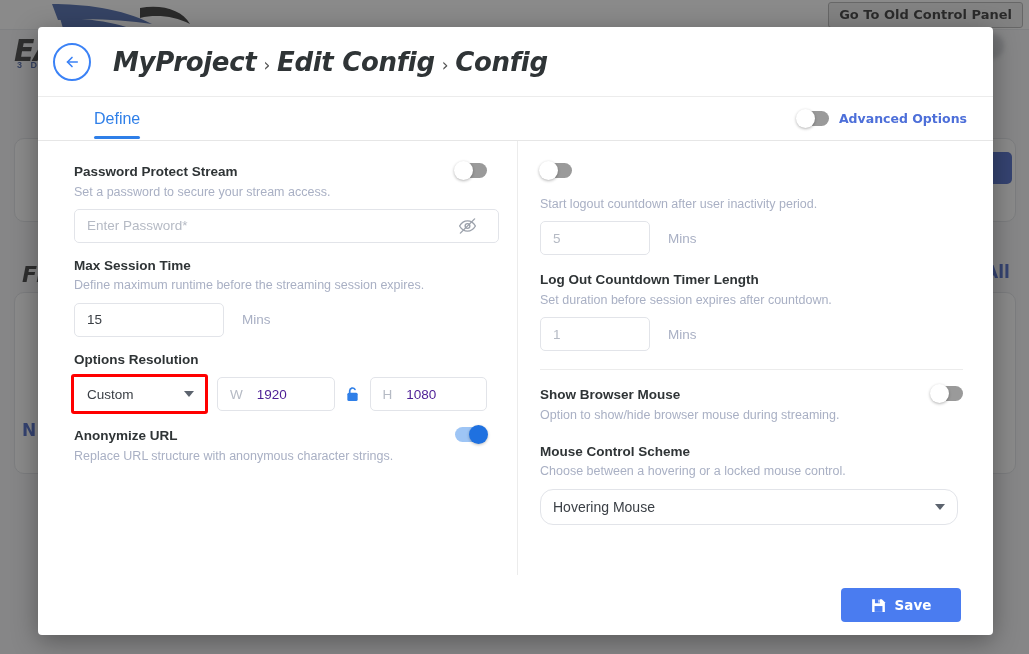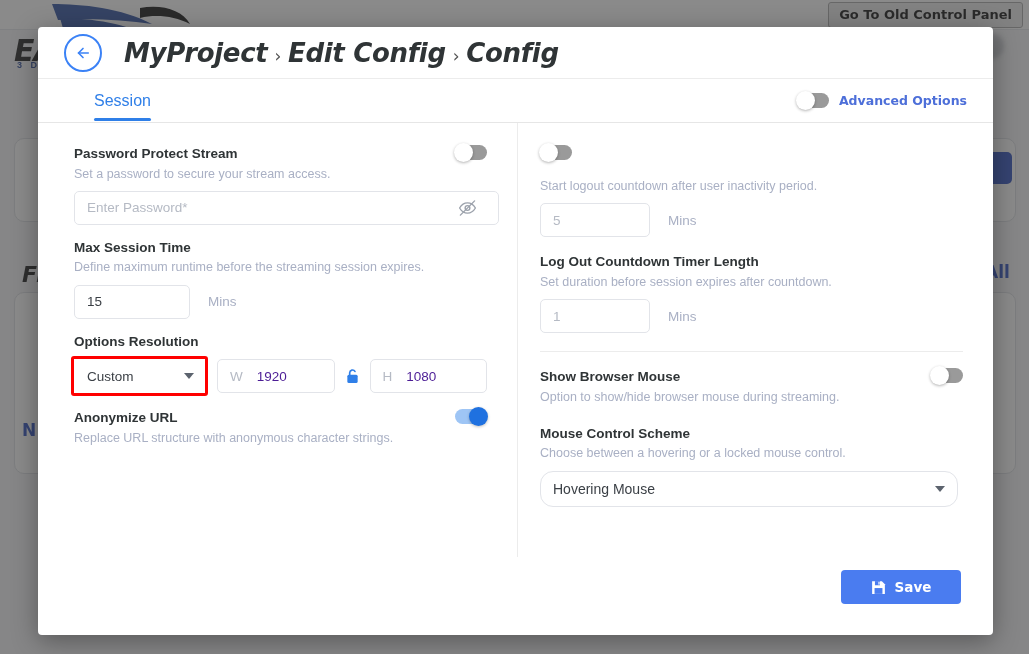--- a/index.html
+++ b/index.html
@@ -130,24 +130,24 @@
     left: 38px; top: 27px;
     width: 955px;
     height: 608px;
     background: #ffffff;
     border-radius: 4px;
     box-shadow: 0 6px 26px rgba(0,0,0,0.35);
     overflow: hidden;
   }
 
   .modal-header {
-    height: 52px;
-    display: flex;
-    align-items: center;
-    padding-left: 26px;
+    height: 70px;
+    display: flex;
+    align-items: center;
+    padding-left: 15px;
     border-bottom: 1px solid #ececec;
     box-sizing: border-box;
   }
   .back-btn {
     width: 34px; height: 34px;
     border: 2px solid #3b82f6;
     border-radius: 50%;
     display: flex;
     align-items: center;
     justify-content: center;
@@ -284,21 +284,21 @@
     background: #fff;
     display: flex;
     align-items: center;
     padding: 0 12px;
     font-size: 13.5px;
     color: #3a3f45;
     margin-top: 9px;
   }
   .input .ph { color: #b5bac4; }
   .input-wide { width: 425px; }
-  .input-small { width: 116px; }
+  .input-small { width: 150px; }
   .input-small-r { width: 110px; }
 
   .row-inline {
     display: flex;
     align-items: center;
     gap: 0;
     margin-top: 9px;
   }
   .row-inline .input { margin-top: 0; }
   .unit {
@@ -468,21 +468,21 @@
       <div class="breadcrumb">
         <span>MyProject</span>
         <span class="crumb-sep">›</span>
         <span>Edit Config</span>
         <span class="crumb-sep">›</span>
         <span>Config</span>
       </div>
     </div>
 
     <div class="tabbar">
-      <div class="tab">Session</div>
+      <div class="tab">Define</div>
       <div class="adv-wrap">
         <div class="toggle">
           <div class="knob"></div>
         </div>
         <div class="adv-label">Advanced Options</div>
       </div>
     </div>
 
     <div class="modal-body">
 

